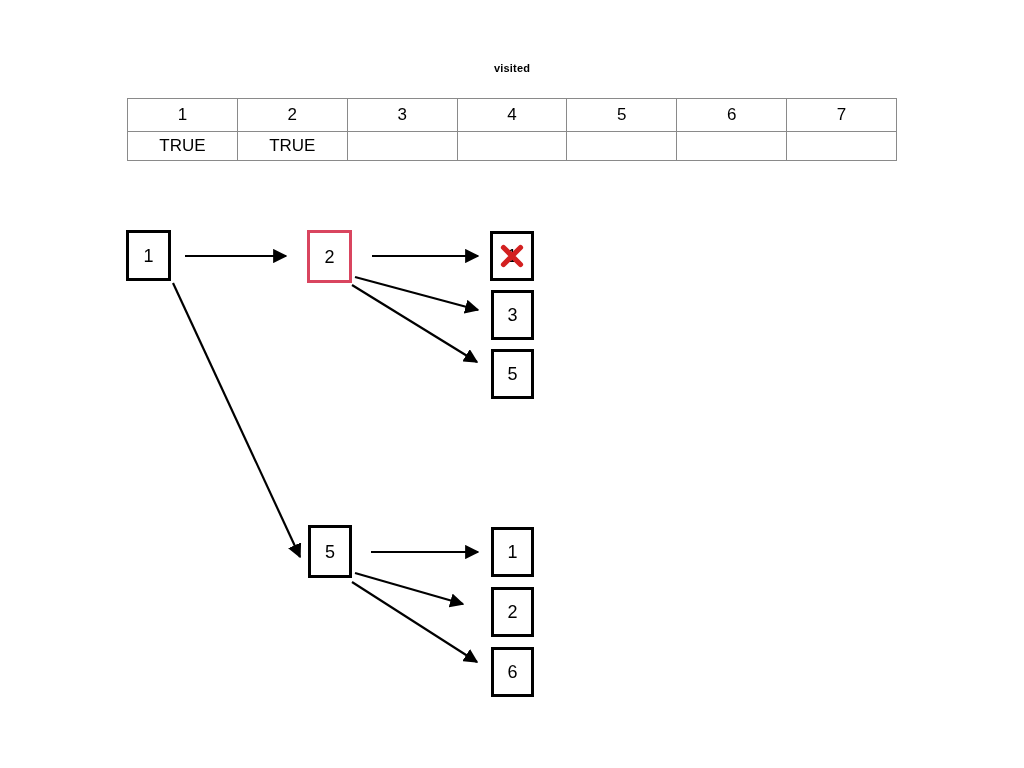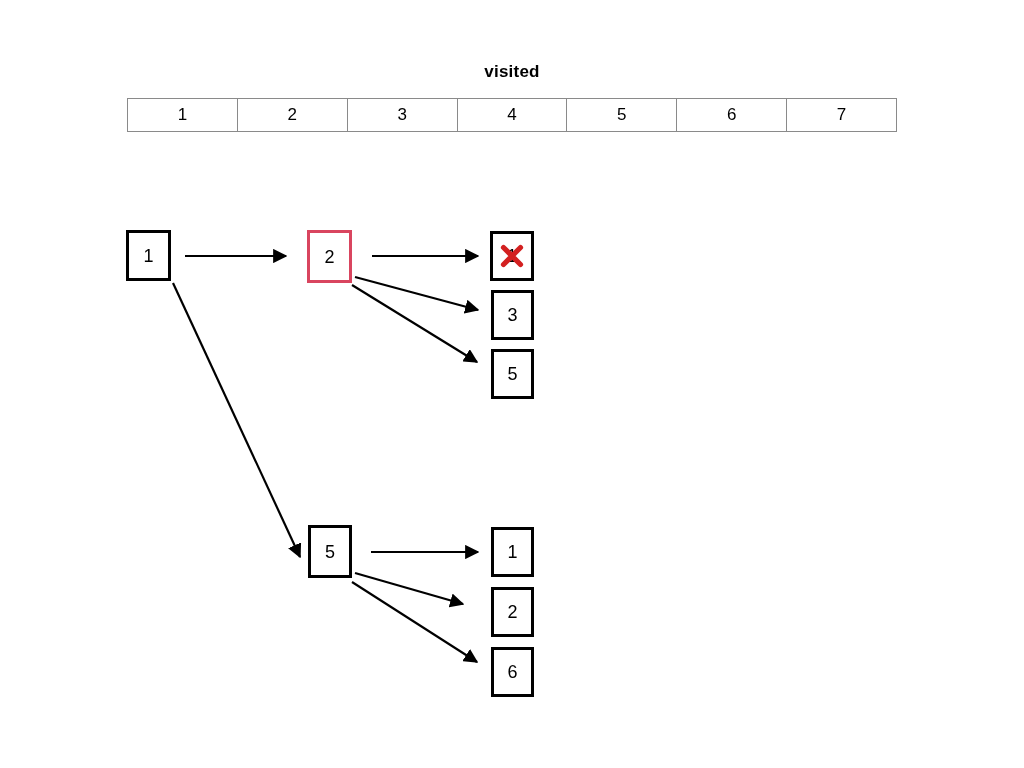--- a/index.html
+++ b/index.html
@@ -23,21 +23,21 @@
     height: 768px;
   }
 
   
   #visited-title {
     position: absolute;
     left: 0;
     top: 62px;
     width: 1024px;
     text-align: center;
-    font-size: 17px;
+    font-size: 11px;
     font-weight: 600;
     letter-spacing: 0.2px;
     color: #000;
   }
   #visited-table {
     position: absolute;
     left: 127px;
     top: 98px;
     width: 770px;
     border-collapse: collapse;
@@ -105,20 +105,29 @@
     <tbody>
       <tr class="index-row">
         <td>1</td>
         <td>2</td>
         <td>3</td>
         <td>4</td>
         <td>5</td>
         <td>6</td>
         <td>7</td>
       </tr>
+      <tr class="value-row">
+        <td>TRUE</td>
+        <td>TRUE</td>
+        <td></td>
+        <td></td>
+        <td></td>
+        <td></td>
+        <td></td>
+      </tr>
     </tbody>
   </table>
 
   <svg id="arrow-layer" viewBox="0 0 1024 768" width="1024" height="768" xmlns="http://www.w3.org/2000/svg">
     <defs>
       <marker id="head" viewBox="0 0 10 10" refX="9" refY="5" markerWidth="6.5" markerHeight="6.5" orient="auto-start-reverse">
         <path d="M 0 0 L 10 5 L 0 10 z" fill="#000000"></path>
       </marker>
     </defs>
 

